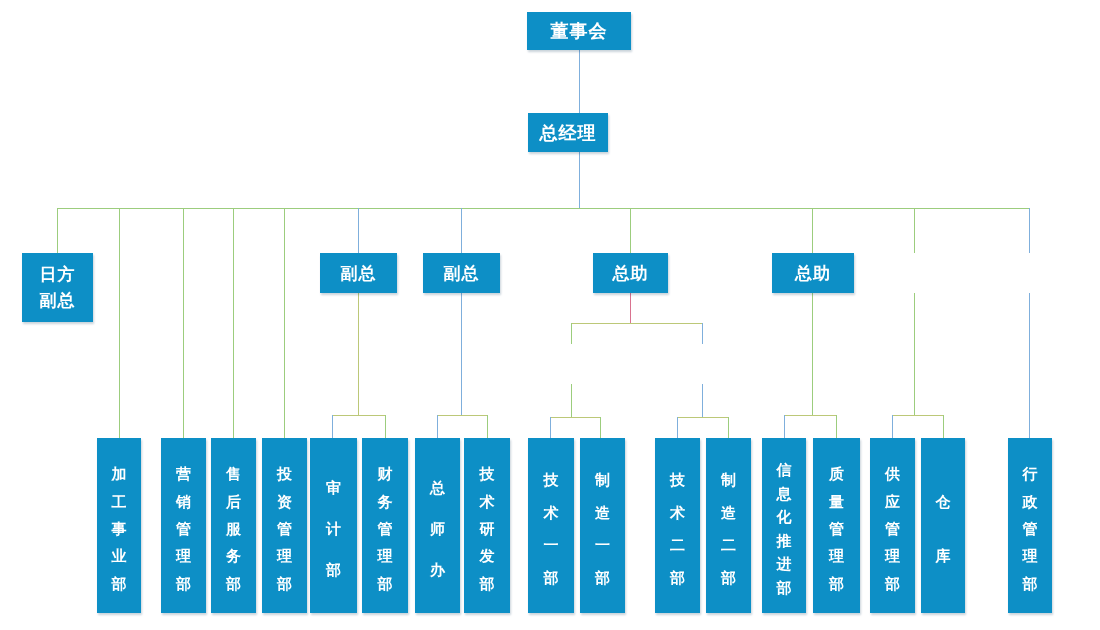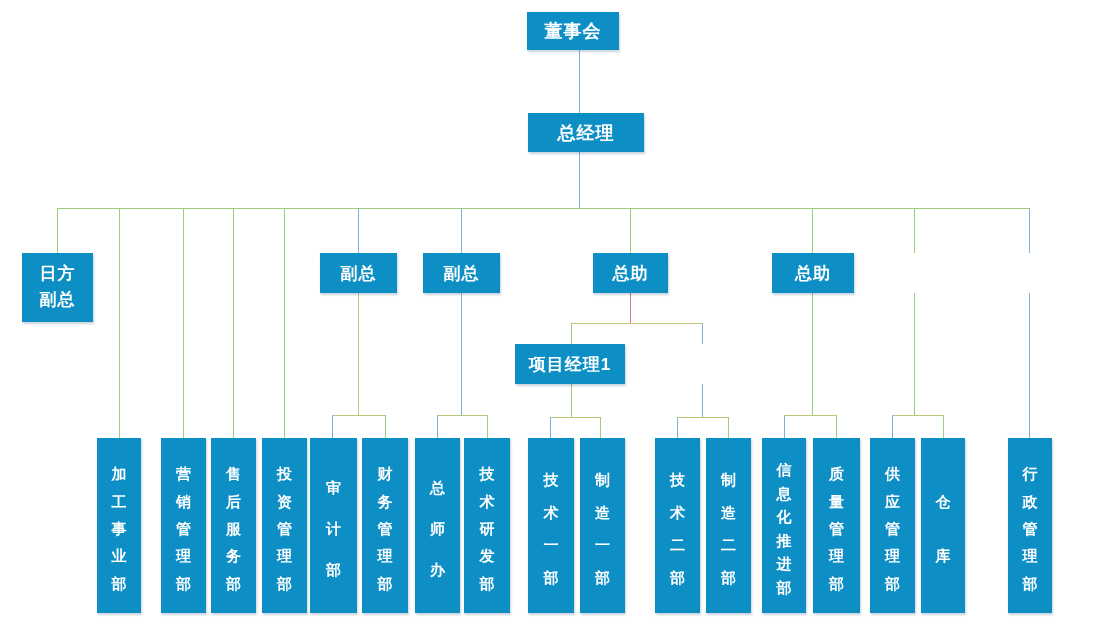--- a/index.html
+++ b/index.html
@@ -9,21 +9,21 @@
   }
   .node{
     position:absolute;background:#0d8fc6;color:#ffffff;
     display:flex;align-items:center;justify-content:center;
     font-weight:bold;box-sizing:border-box;
     box-shadow:1px 2px 2px rgba(20,60,90,0.22);
     letter-spacing:1px;
   }
   .hnode{font-size:17px;}
   .top{font-size:18px;}
-  .pre{white-space:pre-line;text-align:center;line-height:1.5;font-family:Liberation Mono, monospace;}
+  .pre{white-space:pre-line;text-align:center;line-height:1.5;}
   .vbox{padding:0;}
   .vtext{
     display:flex;flex-direction:column;align-items:center;justify-content:space-evenly;
     width:100%;height:100%;box-sizing:border-box;padding:16px 0 10px 0;
     font-size:15px;line-height:1;letter-spacing:0;
   }
   .line{position:absolute;}
   .h{height:1px;}
   .v{width:1px;}
   .lg{background:#9ccd7d;}
@@ -85,32 +85,31 @@
   <div class="line v lb" style="left:784px;top:415px;height:23px;"></div>
   <div class="line v lg" style="left:836px;top:415px;height:23px;"></div>
 
   <div class="line v lg" style="left:914px;top:293px;height:122px;"></div>
   <div class="line h lo" style="left:892px;top:415px;width:51px;"></div>
   <div class="line v lb" style="left:892px;top:415px;height:23px;"></div>
   <div class="line v lg" style="left:943px;top:415px;height:23px;"></div>
 
   <div class="line v lb" style="left:1029px;top:293px;height:145px;"></div>
 
-  <div class="node hnode top" style="left:527px;top:12px;width:92px;height:38px;">董事会</div>
-
-  <div class="node hnode top" style="left:528px;top:113px;width:116px;height:39px;">总经理</div>
+  <div class="node hnode top" style="left:527px;top:12px;width:104px;height:38px;">董事会</div>
+
+  <div class="node hnode top" style="left:528px;top:113px;width:80px;height:39px;">总经理</div>
 
   <div class="node hnode pre" style="left:22px;top:253px;width:71px;height:69px;">日方
 副总</div>
   <div class="node hnode" style="left:320px;top:253px;width:77px;height:40px;">副总</div>
   <div class="node hnode" style="left:423px;top:253px;width:77px;height:40px;">副总</div>
   <div class="node hnode" style="left:593px;top:253px;width:75px;height:40px;">总助</div>
   <div class="node hnode" style="left:772px;top:253px;width:82px;height:40px;">总助</div>
 
-  <div class="node hnode" style="left:515px;top:344px;width:110px;height:40px;">项目经理1</div>
 
   <div class="node vbox" style="left:97px;top:438px;width:44px;height:175px;">
       <div class="vtext">
         <span>加</span>
         <span>工</span>
         <span>事</span>
         <span>业</span>
         <span>部</span>
       </div>
     </div>

